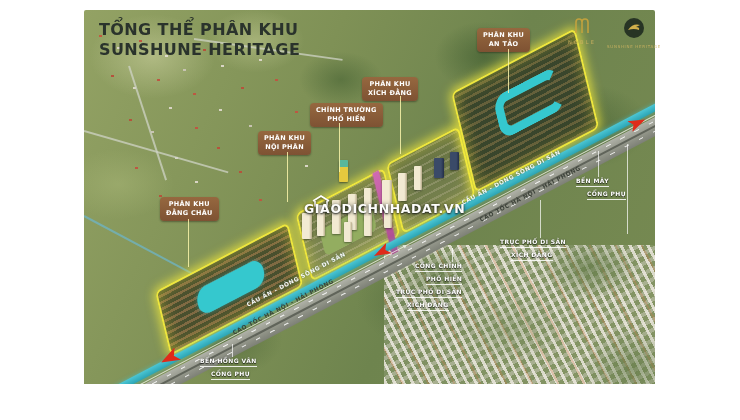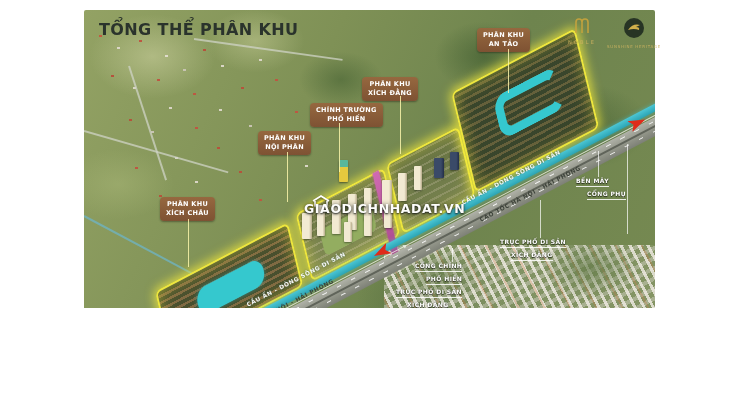--- a/index.html
+++ b/index.html
@@ -1,17 +1,17 @@
 <!DOCTYPE html>
 <html><head>
 <meta charset="utf-8">
 <style>
   html,body{margin:0;padding:0;background:#ffffff;}
   *{box-sizing:border-box;}
-  .canvas{position:relative;width:740px;height:308px;background:#ffffff;overflow:hidden;
+  .canvas{position:relative;width:740px;height:384px;background:#ffffff;overflow:hidden;
           font-family:"DejaVu Sans",sans-serif;}
   
   .photo{position:absolute;left:84px;top:10px;width:571px;height:387px;overflow:hidden;border-radius:2px;
     background:
       radial-gradient(90px 60px at 12% 12%, rgba(205,210,160,.55), transparent 70%),
       radial-gradient(70px 45px at 30% 8%, rgba(198,205,150,.5), transparent 70%),
       radial-gradient(80px 50px at 6% 45%, rgba(172,186,122,.45), transparent 70%),
       radial-gradient(60px 40px at 45% 18%, rgba(60,90,45,.5), transparent 70%),
       radial-gradient(70px 50px at 70% 12%, rgba(55,85,42,.55), transparent 70%),
       radial-gradient(90px 60px at 88% 30%, rgba(58,88,45,.5), transparent 70%),
@@ -150,20 +150,21 @@
     <div class="tower dark" style="left:350px;top:148px;width:10px;height:20px;"></div>
     <div class="tower dark" style="left:366px;top:142px;width:9px;height:18px;"></div>
     <div class="tower" style="left:260px;top:212px;width:8px;height:20px;"></div>
     <div class="tower" style="left:280px;top:206px;width:8px;height:20px;"></div>
     <div class="tower" style="left:300px;top:198px;width:8px;height:20px;"></div>
     <div class="landmark"></div>
   </div>
 
   <div class="title">
     <span style="display:block">TỔNG THỂ PHÂN KHU</span>
+    <span style="display:block">SUNSHUNE HERITAGE</span>
   </div>
 
   <div class="zlabel" style="left:477px;top:28px;">
     <span>PHÂN KHU</span>
     <span>AN TẢO</span>
   </div>
   <div class="leader" style="left:508px;top:49px;height:44px;"></div>
 
   <div class="zlabel" style="left:362px;top:77px;">
     <span>PHÂN KHU</span>
@@ -178,21 +179,21 @@
   <div class="leader" style="left:339px;top:123px;height:49px;"></div>
 
   <div class="zlabel" style="left:258px;top:131px;">
     <span>PHÂN KHU</span>
     <span>NỘI PHÂN</span>
   </div>
   <div class="leader" style="left:287px;top:152px;height:50px;"></div>
 
   <div class="zlabel" style="left:160px;top:197px;">
     <span>PHÂN KHU</span>
-    <span>XÍCH CHÂU</span>
+    <span>ĐẰNG CHÂU</span>
   </div>
   <div class="leader" style="left:188px;top:219px;height:48px;"></div>
 
   <div class="leader white" style="left:598px;top:151px;height:26px;"></div>
   <div class="leader white" style="left:627px;top:144px;height:90px;"></div>
   <div class="leader white" style="left:540px;top:200px;height:38px;"></div>
   <div class="leader white" style="left:452px;top:248px;height:14px;"></div>
   <div class="leader white" style="left:232px;top:344px;height:13px;"></div>
 
   <div class="poi" style="left:576px;top:177px;">

